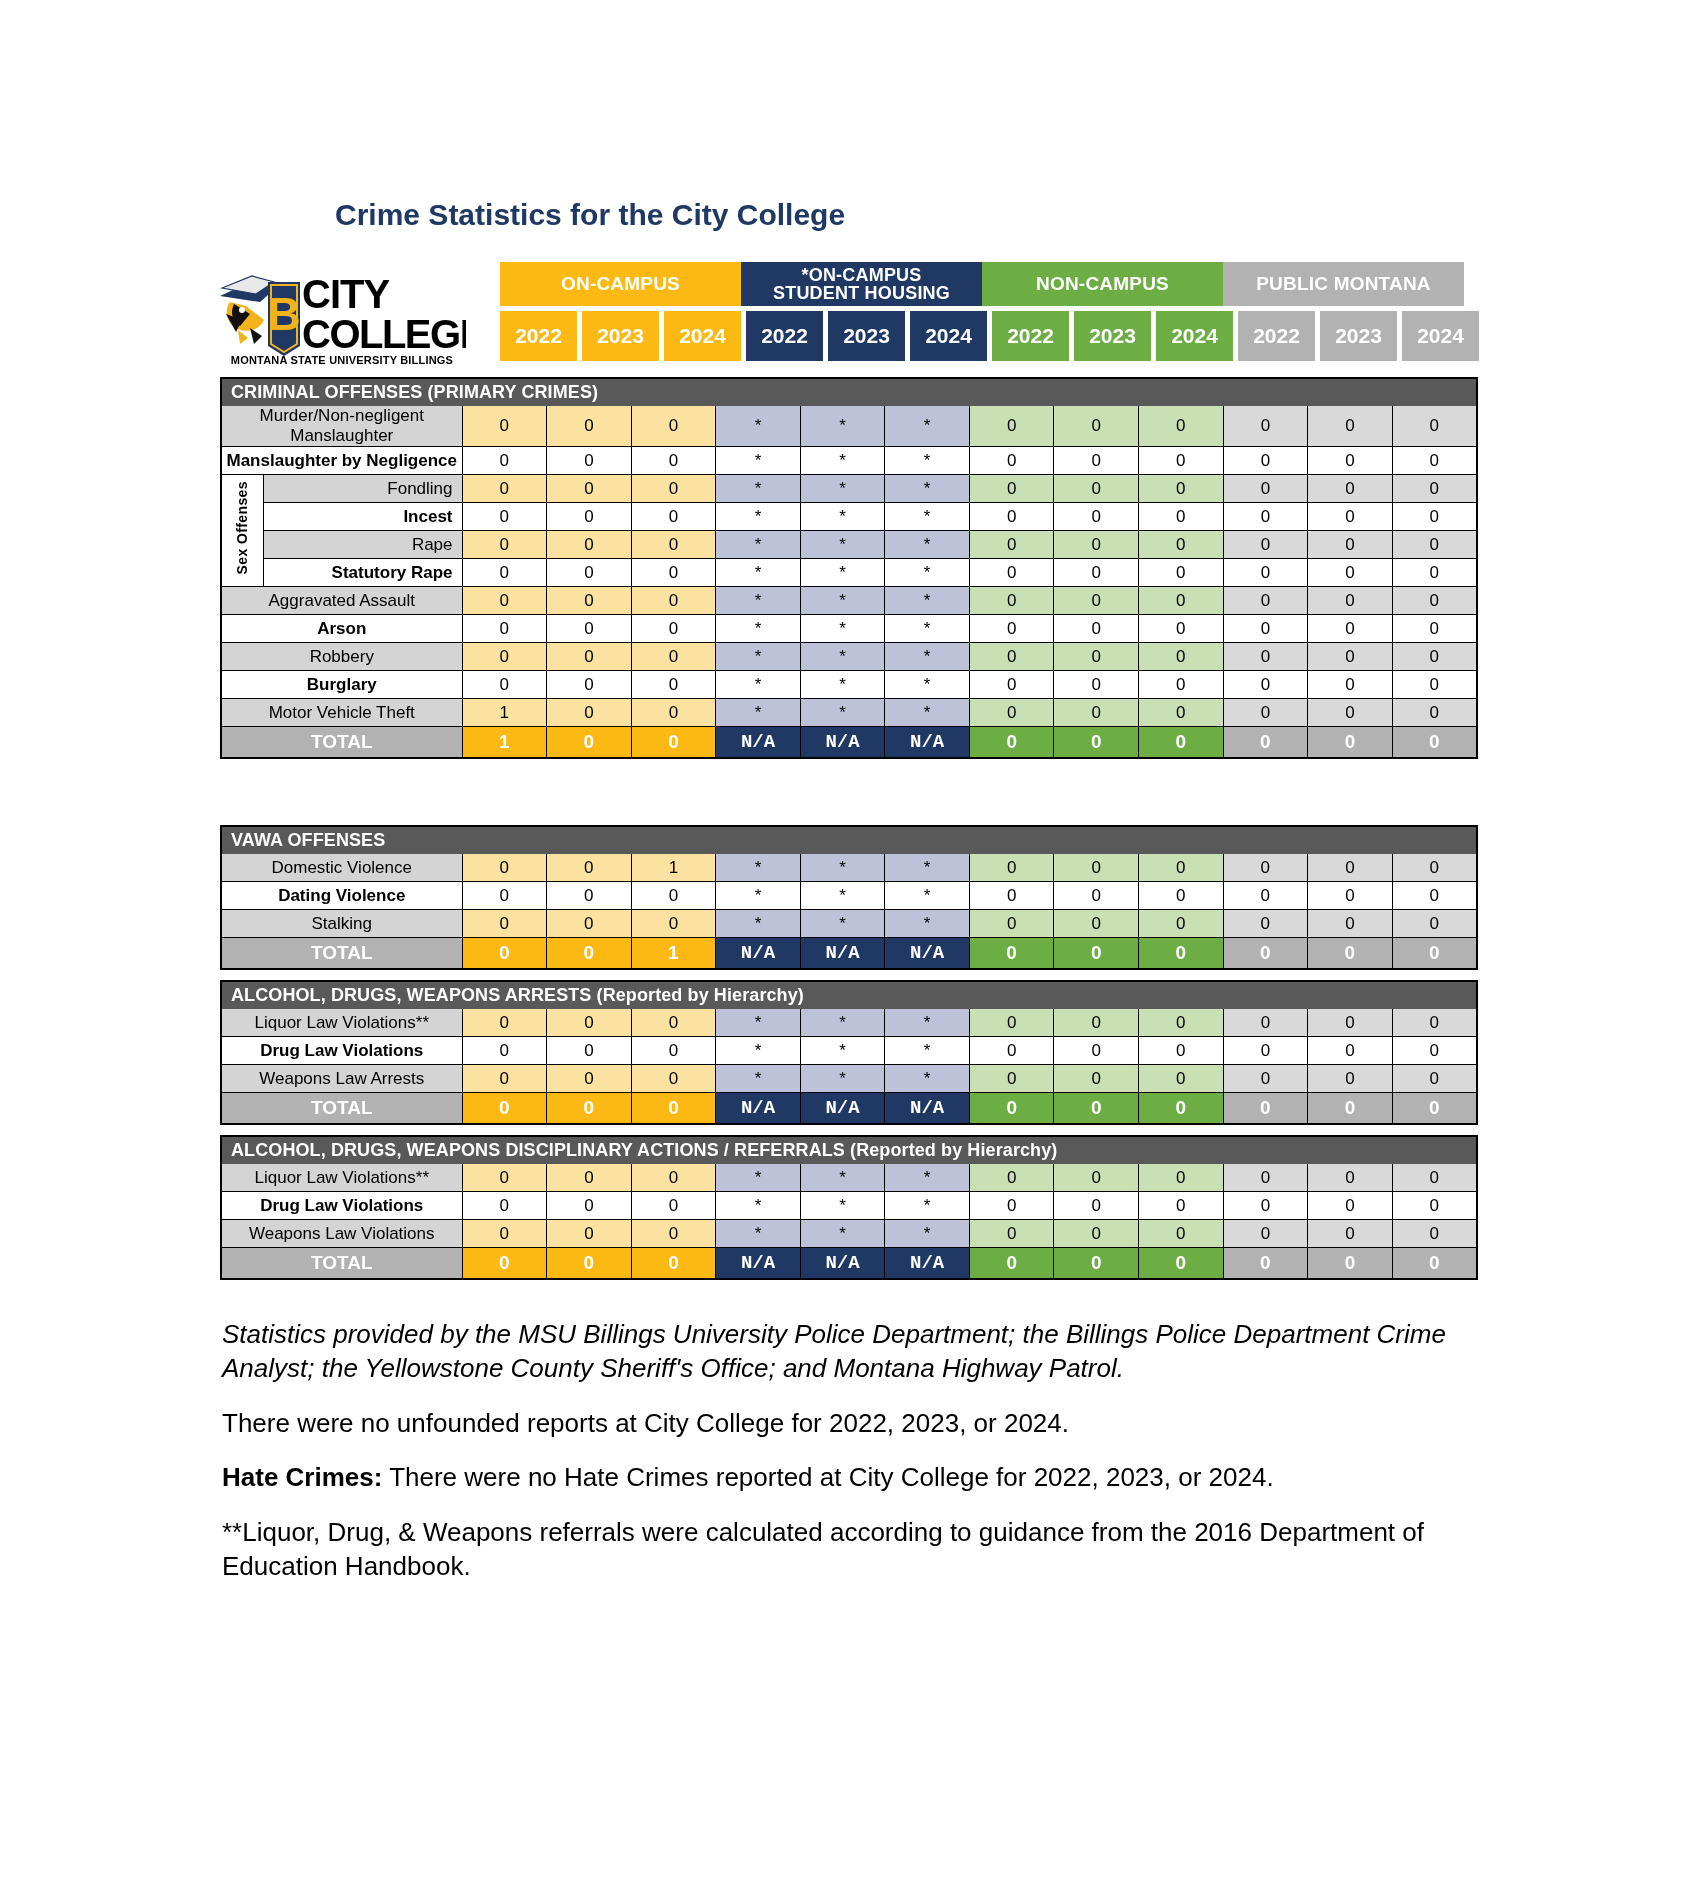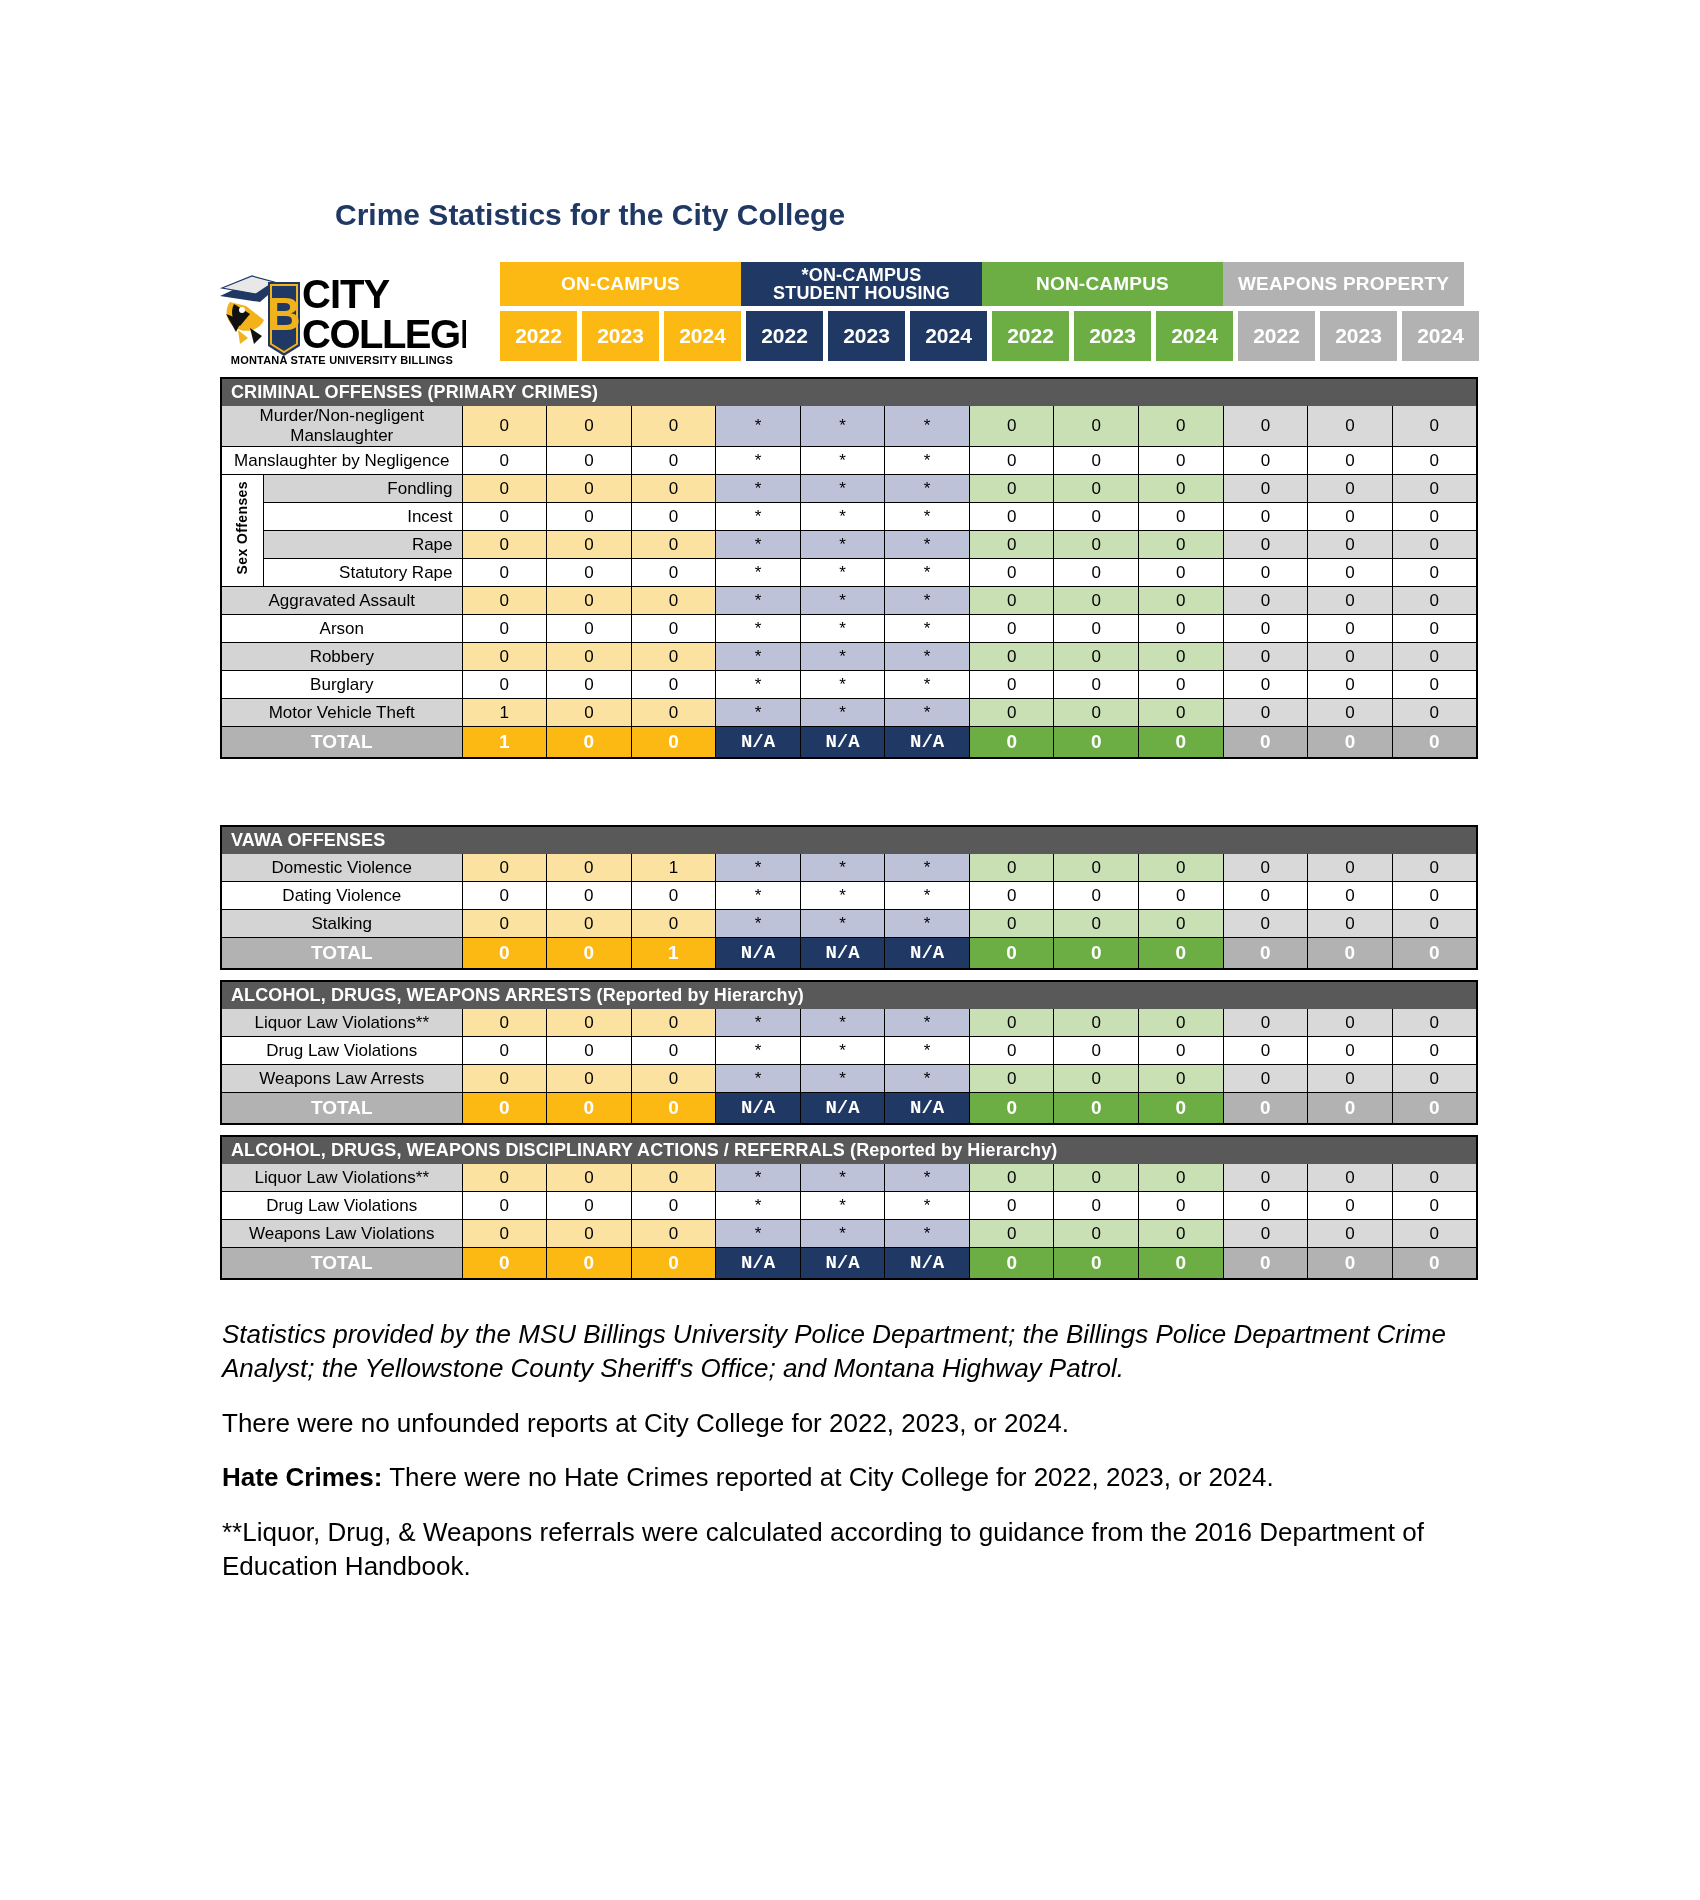--- a/index.html
+++ b/index.html
@@ -58,21 +58,21 @@
     overflow:hidden;
   }
   .secthead td{
     background:#595959;color:#ffffff;font-weight:bold;font-size:18px;
     text-align:left;padding-left:9px;height:26px;border:1px solid #595959;
     letter-spacing:0.1px;
   }
   .lbl{text-align:left;padding-left:9px;font-size:18px;}
   .lbl.r{text-align:right;padding-right:9px;}
   .shade{background:#D4D4D4;}
-  .plain{background:#ffffff;}
+  .plain{background:#ffffff;font-weight:bold;}
 
   .c-y{background:#FBE2A0;}
   .c-yw{background:#ffffff;}
   .c-b{background:#BEC2D8;}
   .c-bw{background:#ffffff;}
   .c-g{background:#C9E0B4;}
   .c-gw{background:#ffffff;}
   .c-p{background:#D9D9D9;}
   .c-pw{background:#ffffff;}
 
@@ -133,21 +133,21 @@
   <div class="hdr">
     <div class="hdr-groups">
       <div class="hdr-group g-on">ON-CAMPUS</div>
       <div class="hdr-group g-hou">
         <span>
           <span>*ON-CAMPUS</span><br>
           <span>STUDENT HOUSING</span>
         </span>
       </div>
       <div class="hdr-group g-non">NON-CAMPUS</div>
-      <div class="hdr-group g-pub">WEAPONS PROPERTY</div>
+      <div class="hdr-group g-pub">PUBLIC MONTANA</div>
     </div>
     <div class="hdr-years">
       <div class="yrgrp">
         <div class="yr on">2022</div>
         <div class="yr on">2023</div>
         <div class="yr on">2024</div>
       </div>
       <div class="yrgrp">
         <div class="yr hou">2022</div>
         <div class="yr hou">2023</div>

